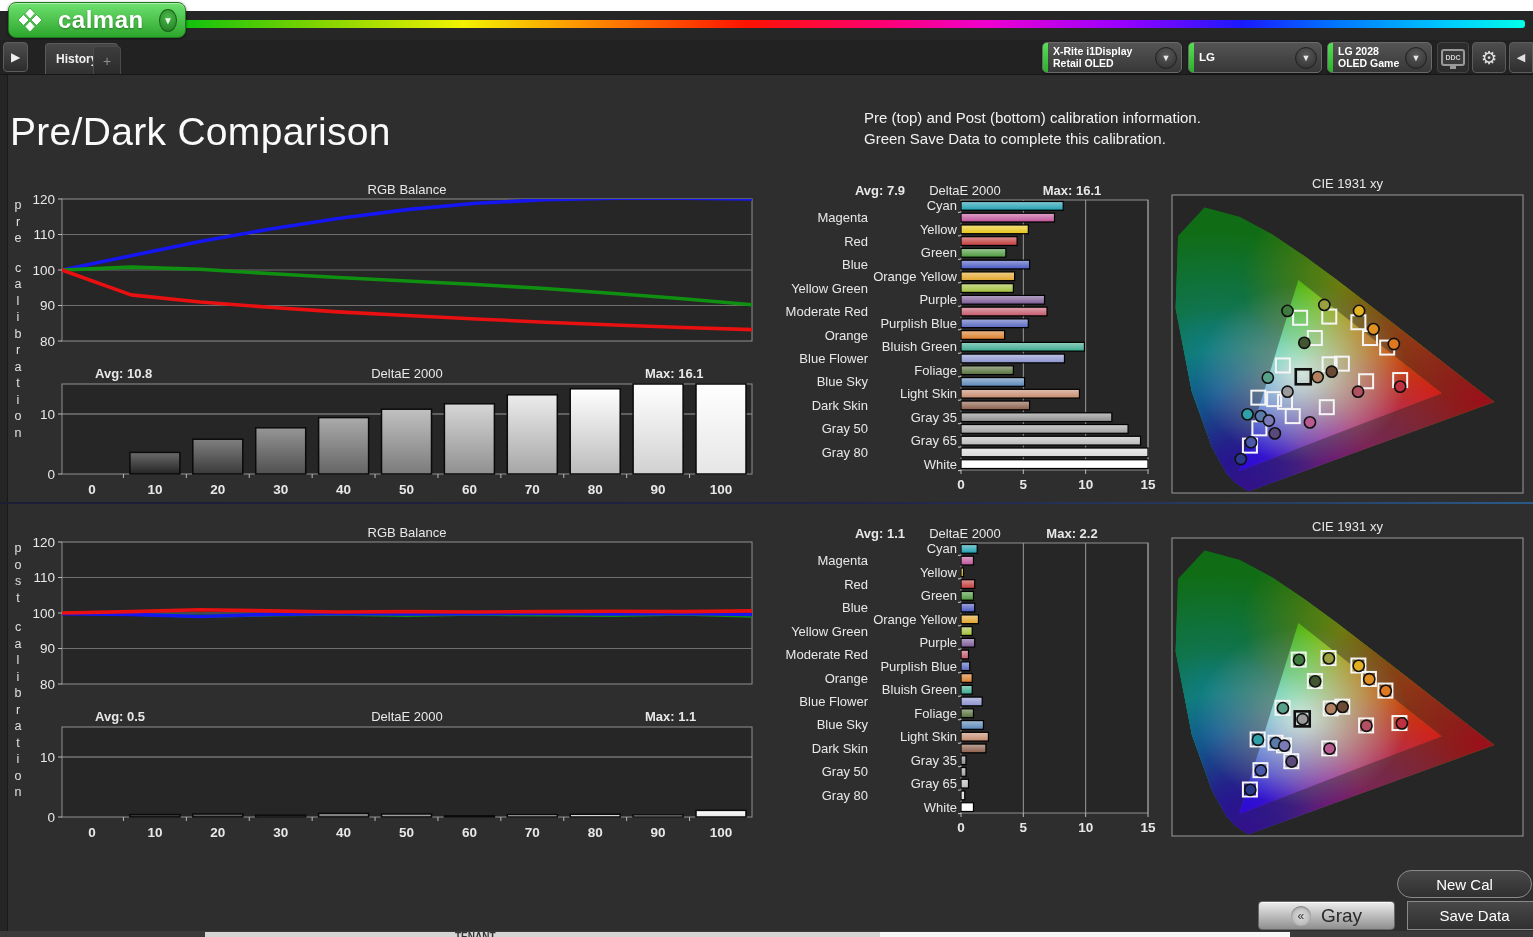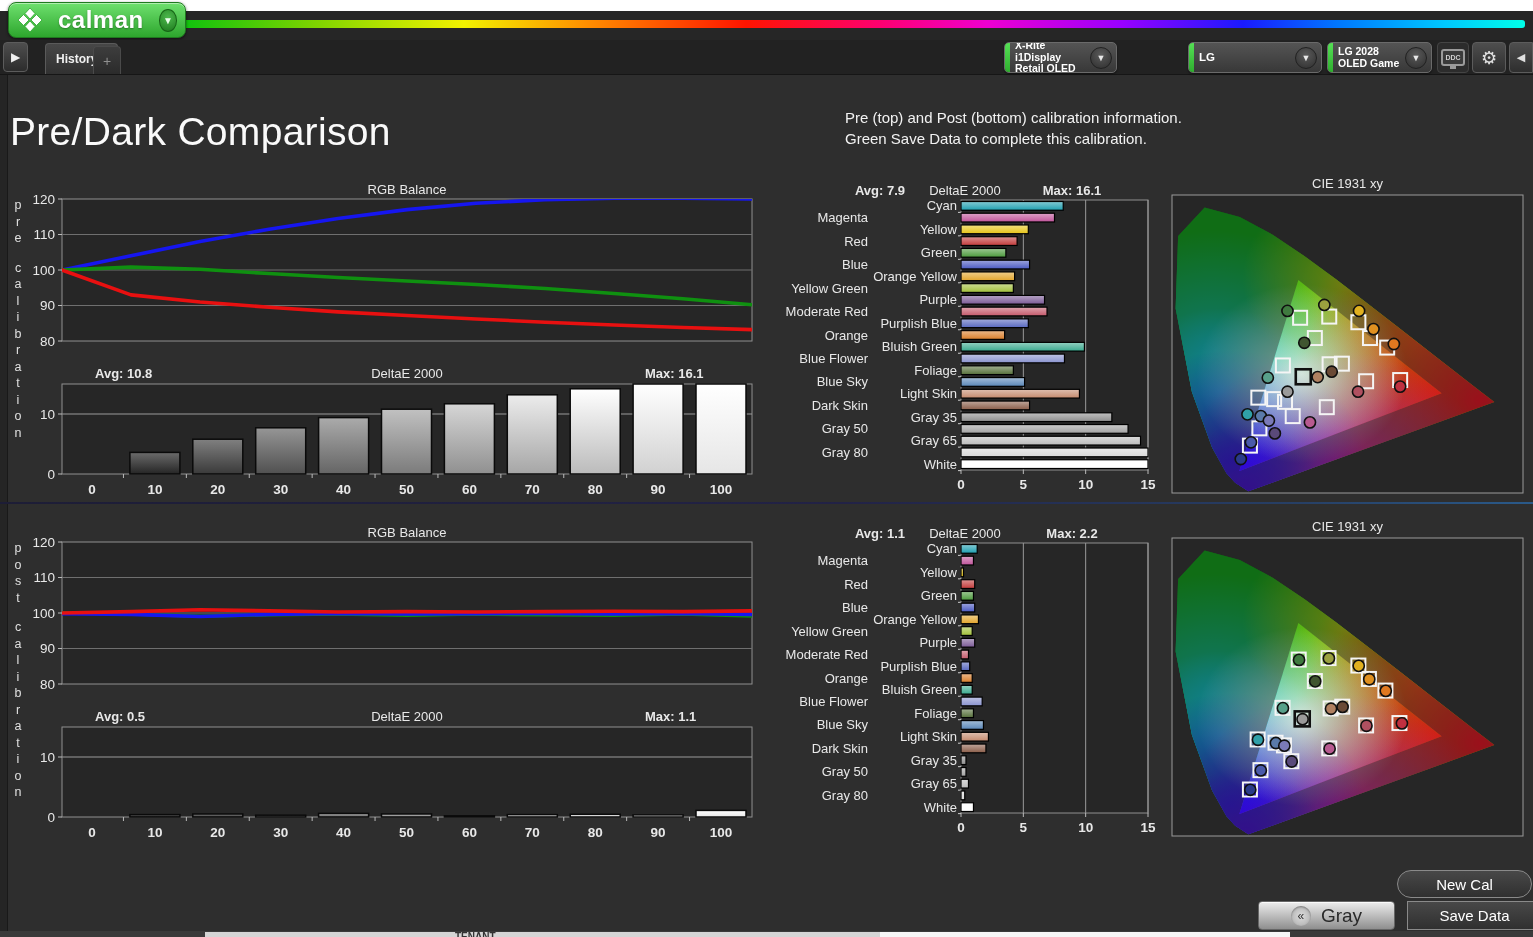--- a/index.html
+++ b/index.html
@@ -48,21 +48,21 @@
   .sq-btn { top:2px; height:31px; border-radius:4px; background:linear-gradient(#4e4e4e,#2e2e2e);
     border:1px solid #5c5c5c; display:flex; align-items:center; justify-content:center; color:#e0e0e0; cursor:pointer; }
 
   .ddc-icon { width:24px; height:17px; border:2px solid #9a9a9a; border-radius:3px; background:#3a3a3a;
     display:flex; align-items:center; justify-content:center; font-size:7px; font-weight:bold; color:#cfcfcf; position:relative; }
   .ddc-icon:after { content:""; position:absolute; bottom:-5px; left:7px; width:6px; height:3px; background:#9a9a9a; }
 
   
   .left-sliver { left:0; top:75px; width:8px; height:856px; background:#252525; border-right:1px solid #191919; }
   .page-title { left:10px; top:110px; font-size:39px; color:#fafafa; letter-spacing:.3px; }
-  .instructions { left:845px; top:107px; font-size:15px; color:#f2f2f2; line-height:21px; }
+  .instructions { left:864px; top:107px; font-size:15px; color:#f2f2f2; line-height:21px; }
 
   .vlabel { display:flex; flex-direction:column; color:#e0e0e0; }
   .vword { display:flex; flex-direction:column; }
   .vword + .vword { margin-top:13px; }
   .vword span { line-height:16.5px; font-size:12.5px; text-align:center; width:12px; }
 
   .chart-host { position:absolute; }
   .chart-host svg { display:block; }
 
   .separator { left:0; top:502px; width:1533px; height:2px;
@@ -113,21 +113,21 @@
     <div class="abs play-btn">
         <span>▶</span>
       </div>
     <div class="abs tab">
         <span>History 1</span>
       </div>
     <div class="abs tab-add">
         <span>+</span>
       </div>
 
-    <div class="abs dropdown" style="left:1004px; width:113px;">
+    <div class="abs dropdown" style="left:1042px; width:140px;">
       <div class="dd-green"></div>
       <div class="dd-label">X-Rite i1Display Retail OLED</div>
       <div class="dd-arrow">▼</div>
     </div>
     <div class="abs dropdown" style="left:1188px; width:134px;">
       <div class="dd-green"></div>
       <div class="dd-label" style="font-size:11.5px;">LG</div>
       <div class="dd-arrow">▼</div>
     </div>
     <div class="abs dropdown" style="left:1327px; width:105px;">

